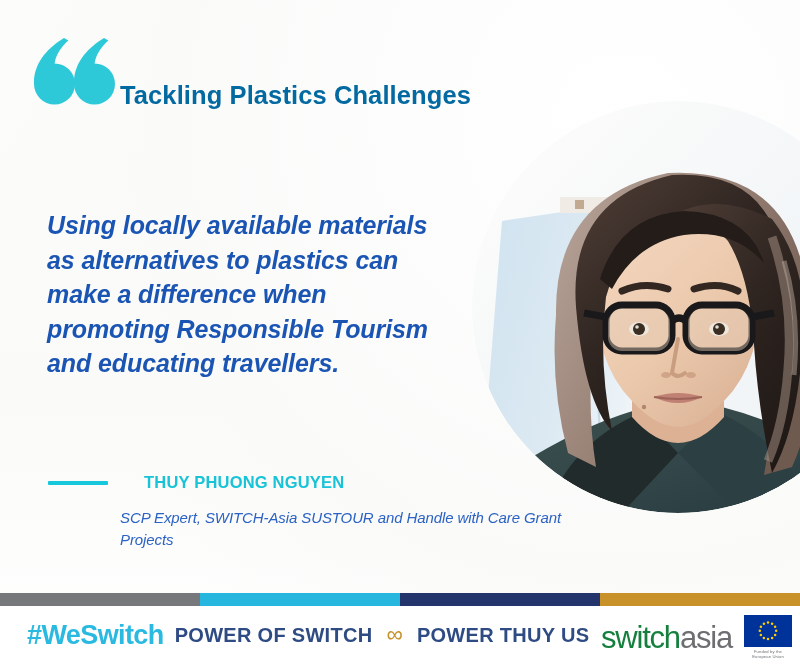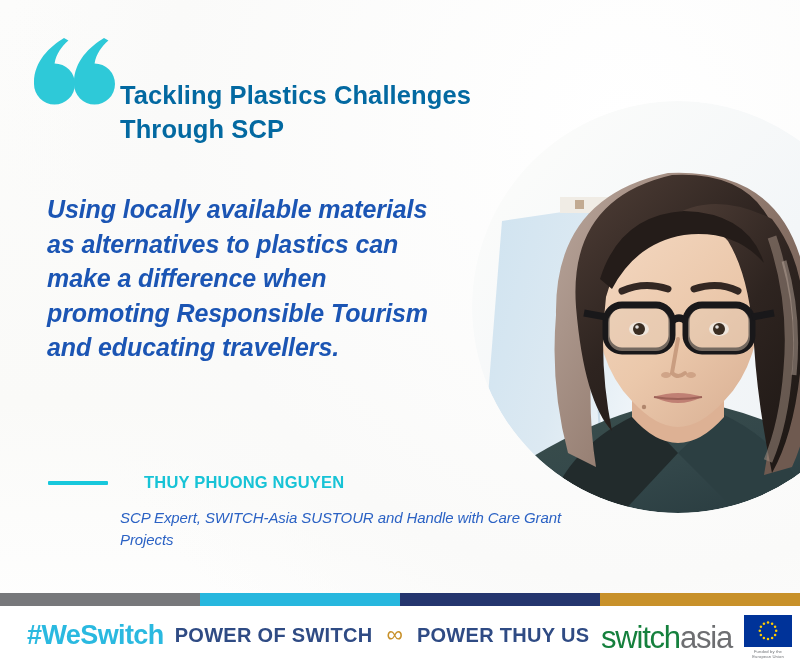--- a/index.html
+++ b/index.html
@@ -51,21 +51,21 @@
     line-height: 1.33;
     letter-spacing: 0.1px;
     margin-top: 27px;
   }
   .headline .l2 { display:block; }
 
   
   .quote-body {
     position: absolute;
     left: 47px;
-    top: 192px;
+    top: 208px;
     width: 400px;
     color: #1b55b4;
     font-size: 25px;
     font-weight: 700;
     font-style: italic;
     line-height: 1.38;
     letter-spacing: -0.1px;
   }
 
   
@@ -217,21 +217,20 @@
     <svg viewBox="0 0 90 74" xmlns="http://www.w3.org/2000/svg" aria-hidden="true">
       <g fill="#2ec9d8">
         <path d="M8 46a20.5 20.5 0 1 0 20.6-20.5C30 16.5 35.6 8.4 42.4 2.6L38 0C23.6 8.6 8 23.6 8 44.4z"></path>
         <path d="M48 46a20.5 20.5 0 1 0 20.6-20.5C70 16.5 75.6 8.4 82.4 2.6L78 0C63.6 8.6 48 23.6 48 44.4z"></path>
       </g>
     </svg>
   </div>
 
   <div class="headline">
     <span>Tackling Plastics Challenges</span>
-    <span class="l2">Through SCP</span>
   </div>
 
   <div class="quote-body">Using locally available materials as alternatives to plastics can make a difference when promoting Responsible Tourism and educating travellers.</div>
 
   <div class="attrib-rule"></div>
   <div class="attrib">
     <div class="attrib-name">THUY PHUONG NGUYEN</div>
     <div class="attrib-role">SCP Expert, SWITCH-Asia SUSTOUR and Handle with Care Grant Projects</div>
   </div>
 

